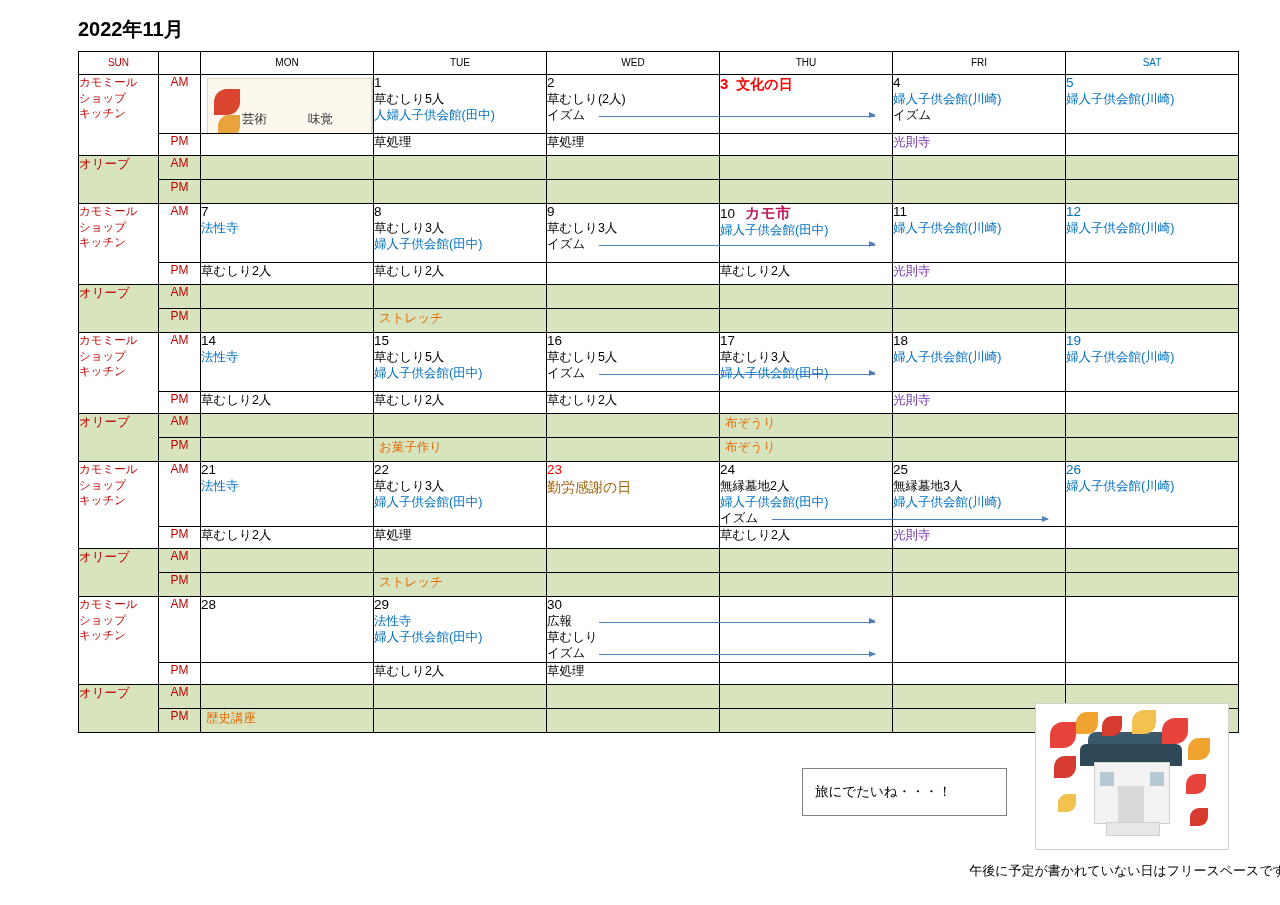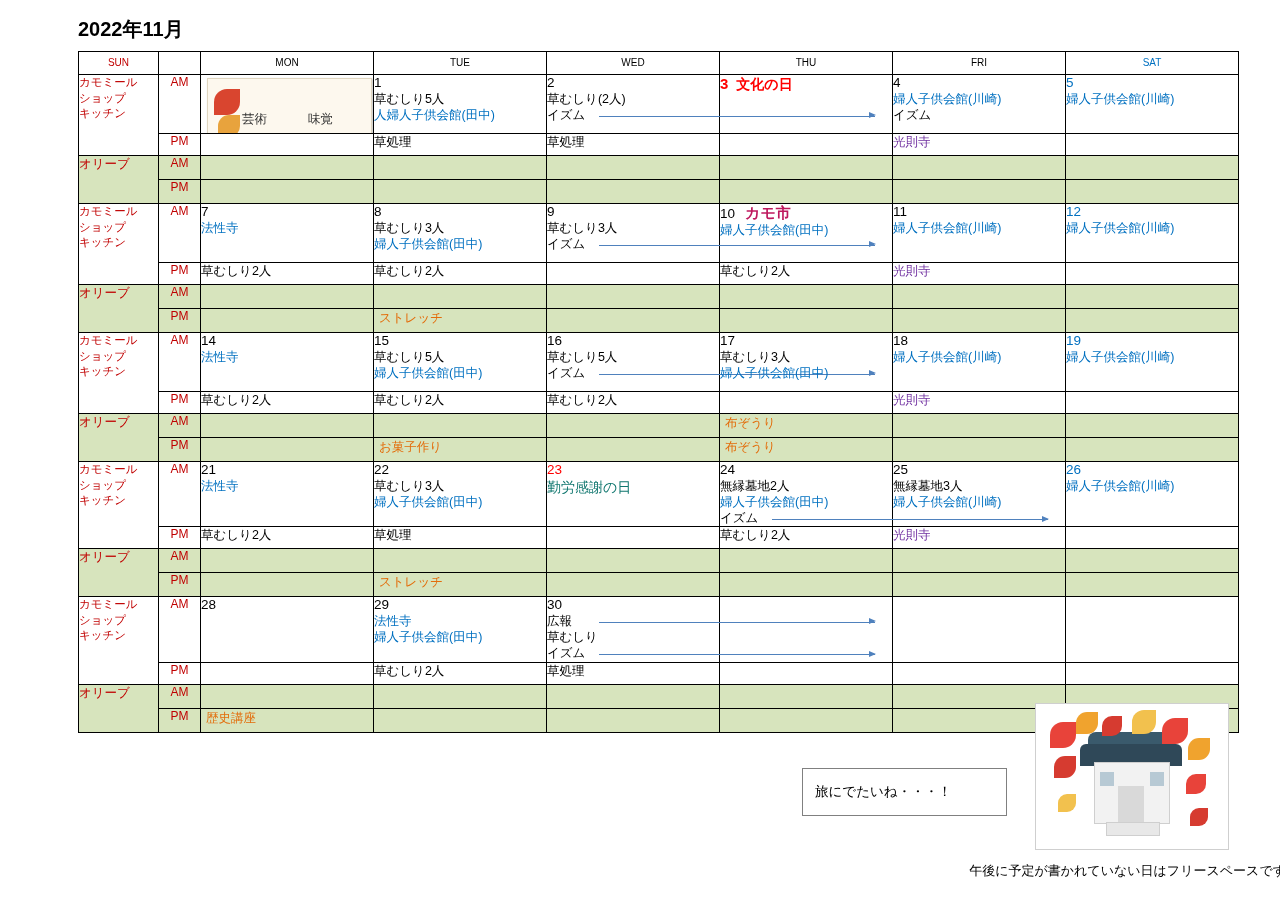--- a/index.html
+++ b/index.html
@@ -121,21 +121,21 @@
   .daynum.sat { color: #0070c0; }
   .daynum.holiday { color: #ff0000; }
   .ev {
     font-size: 12.5px;
     line-height: 1.3;
     color: #000;
     white-space: nowrap;
   }
   .ev.blue { color: #0070c0; }
   .ev.purple { color: #7030a0; }
-  .ev.red { color: #0f766e; }
+  .ev.red { color: #a16207; }
   .ev.orange { color: #e36c0a; }
   .daynum .inline-holiday {
     color: #ff0000;
     font-weight: bold;
     font-size: 14px;
     margin-left: 8px;
   }
   .daynum .inline-event {
     color: #be185d;
     font-weight: bold;

